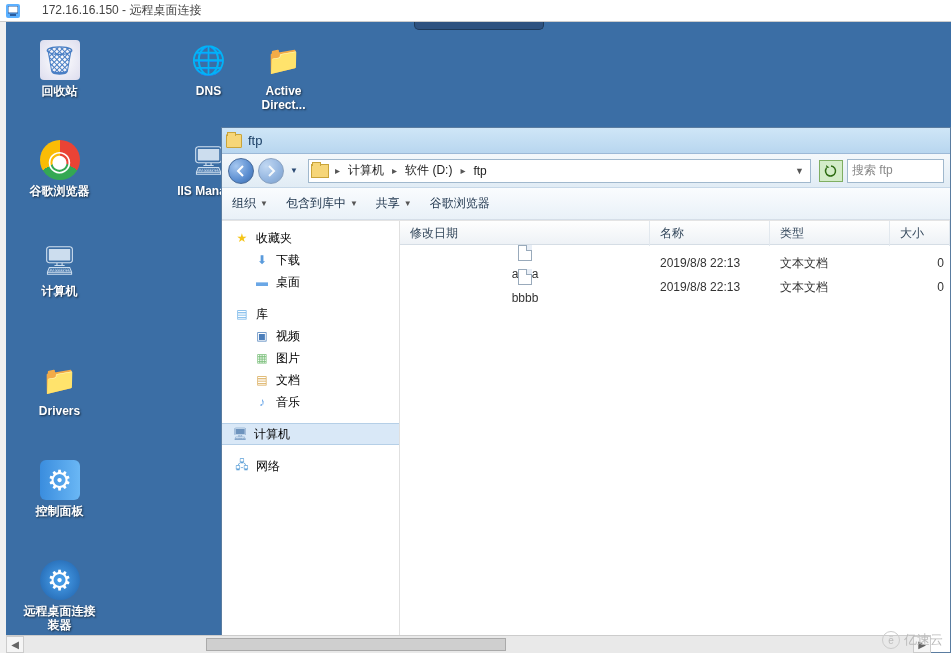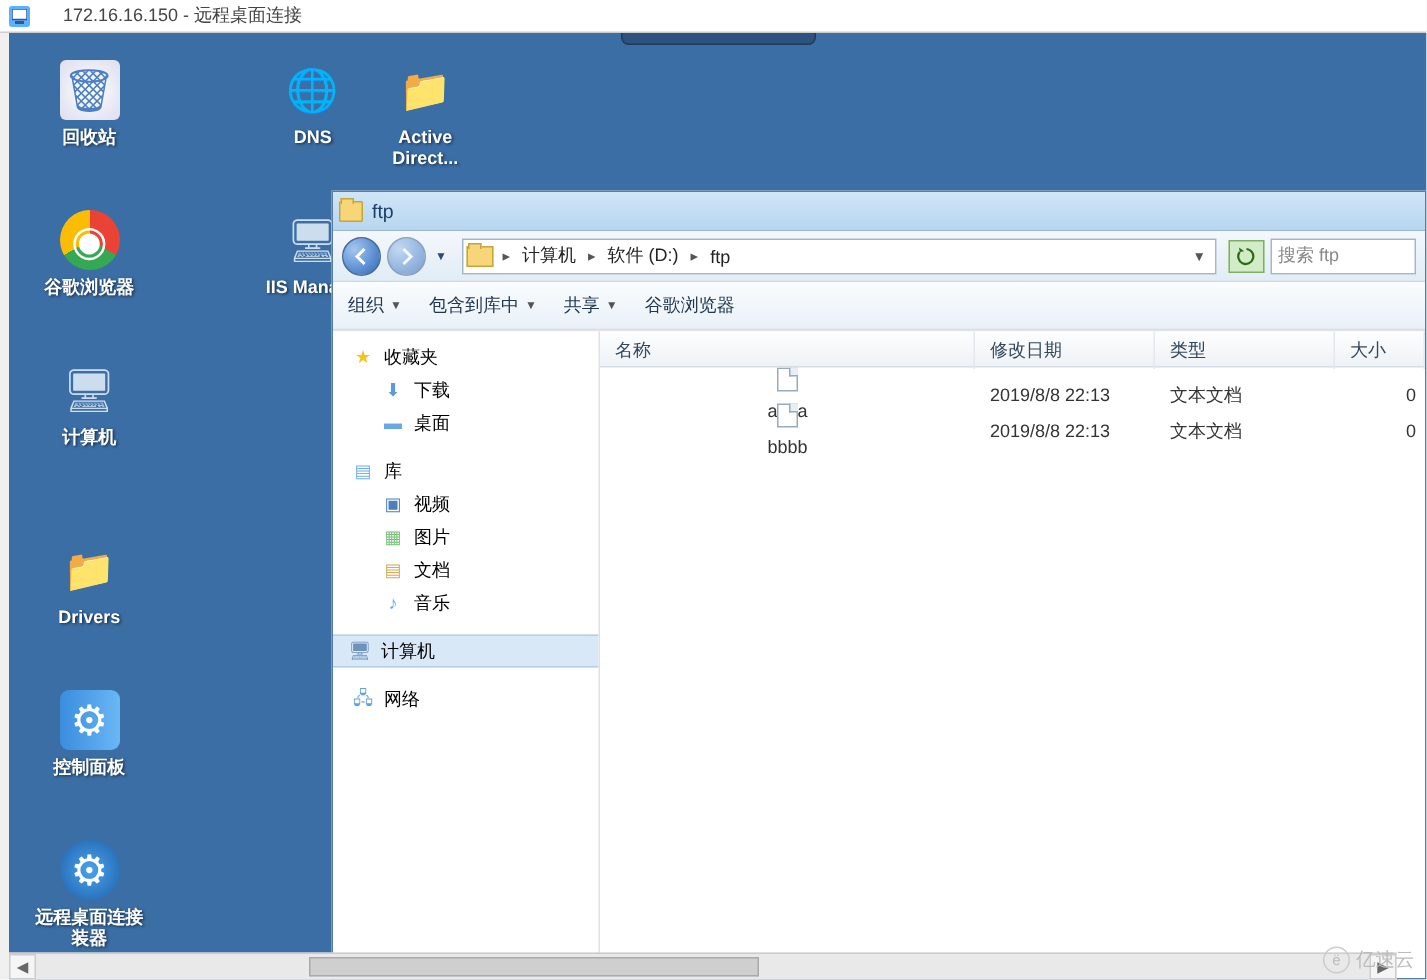--- a/index.html
+++ b/index.html
@@ -240,22 +240,22 @@
         <div class="tree-group">
           <div class="tree-item">
               <span class="ticon net">🖧</span>
               <span>网络</span>
             </div>
         </div>
       </div>
 
       <div class="exp-list">
         <div class="list-head">
+          <div>修改日期</div>
           <div>名称</div>
-          <div>修改日期</div>
           <div>类型</div>
           <div>大小</div>
         </div>
         <div class="list-body" id="file-rows">
             <div class="file-row">
               <div class="name">
                 <span class="file-ico"></span>
                 <span>aaaa</span>
               </div>
     <div>2019/8/8 22:13</div>

